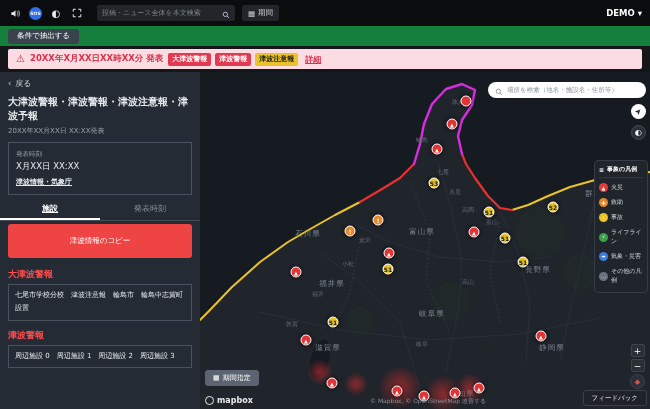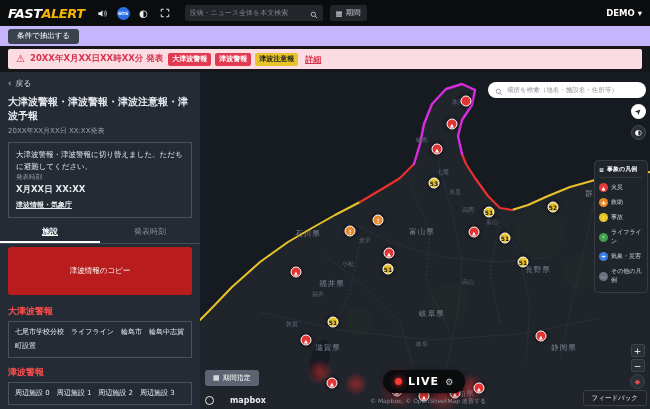--- a/index.html
+++ b/index.html
@@ -13,45 +13,45 @@
   .logo .fast{color:#fff;} .logo .alertpart{color:#f7b500;}
   .nav-icon{width:14px;height:14px;display:flex;align-items:center;justify-content:center;color:#e8eaed;font-size:10px;cursor:pointer;}
   .sos{width:13px;height:13px;border-radius:50%;background:#2f6fe4;color:#fff;font-size:4.5px;font-weight:bold;display:flex;align-items:center;justify-content:center;}
   .nav-search{display:flex;align-items:center;background:#222529;border-radius:2px;height:16px;width:138px;padding:0 5px;margin-left:6px;gap:3px;}
   .nav-search input{flex:1;background:transparent;border:none;outline:none;color:#cfd3d9;font-size:7px;font-family:inherit;min-width:0;}
   .nav-search input::placeholder{color:#7e848c;}
   .period-btn{display:flex;align-items:center;gap:3px;background:#222529;border-radius:2px;height:16px;padding:0 6px;color:#cfd3d9;font-size:7.5px;}
   .account{margin-left:auto;color:#fff;font-size:8.5px;font-weight:bold;display:flex;align-items:center;gap:3px;}
 
   
-  .filterbar{height:20px;display:flex;align-items:center;padding:0 8px;background:#c4b5fd;}
+  .filterbar{height:20px;display:flex;align-items:center;padding:0 8px;background:#15803d;}
   .extract-btn{background:#3a424d;color:#fff;font-size:7.5px;padding:2.5px 9px;border-radius:3px;}
   .banner{height:20px;margin:3px 8px;background:#fbdce3;border-radius:2px;display:flex;align-items:center;gap:5px;padding:0 8px;}
   .warn-glyph{color:#d6324a;font-size:10px;line-height:1;}
   .announce{color:#d6324a;font-size:8.5px;font-weight:bold;}
   .badge{font-size:7px;font-weight:bold;padding:1.5px 4px;border-radius:2px;display:inline-flex;align-items:center;}
   .detail-link{color:#d6324a;font-size:8px;font-weight:bold;text-decoration:underline;margin-left:2px;}
 
   
   .content{display:flex;height:337px;}
 
   
   .sidebar{width:200px;background:#242b34;color:#e7eaee;overflow:hidden;flex-shrink:0;}
   .back-row{display:flex;align-items:center;gap:4px;padding:6px 8px 3px;font-size:8px;color:#d4d8dd;}
   .sb-title{padding:3px 8px 1px;font-size:10px;font-weight:bold;line-height:1.4;}
   .sb-issued{padding:2px 8px;font-size:7px;color:#9aa1ab;}
   .notice{margin:4px 8px;border:1px solid #4a525f;padding:6px 7px;font-size:7.5px;line-height:1.55;}
   .notice .cap{color:#9aa1ab;font-size:6.5px;}
-  .notice .time{font-size:8.5px;font-weight:bold;margin-top:1px;}
+  .notice .time{font-size:8.5px;font-weight:normal;margin-top:1px;}
   .notice .src{margin-top:4px;font-weight:bold;text-decoration:underline;font-size:7px;display:inline-block;}
   .tabs{display:flex;border-bottom:1px solid #454d59;margin-top:4px;}
   .tab{flex:1;text-align:center;padding:4px 0;font-size:8px;color:#8b929c;cursor:pointer;}
   .tab.active{color:#fff;font-weight:bold;border-bottom:2px solid #fff;text-decoration:underline;}
   .sb-desc{padding:6px 8px 3px;font-size:6.5px;color:#a7adb6;line-height:1.6;}
-  .copy-btn{margin:3px 8px 7px;background:#b91c1c;border-radius:3px;text-align:center;padding:19px 0;font-size:7.5px;color:#fff;}
+  .copy-btn{margin:3px 8px 7px;background:#ef4444;border-radius:3px;text-align:center;padding:12px 0;font-size:7.5px;color:#fff;}
   .wlevel{padding:3px 8px 1px;font-weight:bold;font-size:9px;}
   .wbox{margin:2px 8px 5px;border:1px solid #4a525f;padding:4px 6px;font-size:7px;line-height:1.9;}
 
   
   .map{flex:1;position:relative;background:#20242b;overflow:hidden;}
   .basemap{position:absolute;inset:0;}
   #map-overlay{position:absolute;inset:0;z-index:2;}
   .map-label{position:absolute;transform:translate(-50%,-50%);color:#7e8795;font-size:7.5px;letter-spacing:1px;white-space:nowrap;z-index:1;}
   .map-label.city{font-size:6px;color:#646c79;letter-spacing:0;}
   .glow{position:absolute;transform:translate(-50%,-50%);border-radius:50%;background:radial-gradient(circle,rgba(232,49,49,.55),rgba(232,49,49,0) 70%);filter:blur(1px);pointer-events:none;z-index:2;}
@@ -73,44 +73,40 @@
   .legend-head{display:flex;align-items:center;gap:3px;font-size:6px;color:#fff;font-weight:bold;padding-bottom:3px;border-bottom:1px solid #31363f;margin-bottom:2px;}
   .legend-item{display:flex;align-items:center;gap:3px;padding:3px 0;font-size:6px;color:#d6dae0;cursor:pointer;}
   .legend-dot{width:9px;height:9px;border-radius:50%;flex-shrink:0;display:flex;align-items:center;justify-content:center;color:#fff;font-size:5px;}
 
   .tsu-legend{position:absolute;left:5px;bottom:47px;background:rgba(14,16,20,.88);border-radius:3px;display:flex;align-items:center;gap:6px;padding:3.5px 7px;z-index:5;}
   .tsu-title{font-size:6.5px;color:#fff;font-weight:bold;white-space:nowrap;}
   .tsu-item{display:flex;align-items:center;gap:2px;font-size:6px;color:#e5e7eb;white-space:nowrap;}
   .tsu-swatch{width:10px;height:3px;border-radius:1px;display:inline-block;}
 
   .period-overlay-btn{position:absolute;left:5px;bottom:23px;background:#5b6470;color:#fff;font-size:7px;padding:3px 8px;border-radius:3px;display:flex;gap:3px;align-items:center;z-index:5;}
-  .mapbox-logo{position:absolute;left:5px;bottom:4px;display:flex;align-items:center;gap:16px;z-index:4;color:#fff;opacity:.9;font-size:8px;font-weight:bold;}
+  .mapbox-logo{position:absolute;left:5px;bottom:4px;display:flex;align-items:center;gap:3px;z-index:4;color:#fff;opacity:.9;font-size:8px;font-weight:bold;}
   .mapbox-circle{width:9px;height:9px;border-radius:50%;border:1.5px solid #fff;}
   .attribution{position:absolute;left:170px;bottom:3px;font-size:6px;color:#8a8f98;z-index:4;white-space:nowrap;}
 
   .live-pill{position:absolute;left:183px;bottom:16px;background:#0a0b0d;border-radius:13px;display:flex;align-items:center;gap:6px;padding:5px 12px;z-index:6;box-shadow:0 1px 5px rgba(0,0,0,.6);}
   .live-dot{width:7px;height:7px;border-radius:50%;background:#ff3b30;box-shadow:0 0 6px #ff3b30;}
   .live-text{color:#fff;font-weight:bold;font-size:11px;letter-spacing:1px;}
   .live-gear{color:#cfd3d9;font-size:9px;}
 
   .zoom-stack{position:absolute;right:5px;bottom:20px;display:flex;flex-direction:column;gap:2px;z-index:5;align-items:center;}
   .zoom-btn{width:14px;height:13px;background:#2b2f36;color:#fff;font-size:9px;display:flex;align-items:center;justify-content:center;border-radius:2px;border:1px solid #3c434e;cursor:pointer;}
   .compass{width:15px;height:15px;border-radius:50%;background:#2b2f36;border:1px solid #3c434e;display:flex;align-items:center;justify-content:center;color:#e34c4c;font-size:7px;}
   .feedback-btn{position:absolute;right:3px;bottom:3px;background:#1f2329;border:1px solid #3a404a;color:#e5e7eb;font-size:6.5px;padding:2.5px 8px;border-radius:3px;z-index:6;}
 </style>
 </head>
 <body>
 
 <div class="app">
 
   <header class="navbar">
-    <div class="logo">
-      <span class="fast">FAST</span>
-      <span class="alertpart">ALERT</span>
-    </div>
     <span class="nav-icon">
       <svg width="11" height="11" viewBox="0 0 24 24">
           <path d="M3 9v6h4l5 4V5L7 9H3z" fill="#e8eaed"></path>
           <path d="M16 8c1.5 1 1.5 7 0 8M18.5 5.5c3 2.5 3 10.5 0 13" stroke="#e8eaed" stroke-width="1.6" fill="none" stroke-linecap="round"></path>
         </svg>
     </span>
     <span class="sos">SOS</span>
     <span class="nav-icon">◐</span>
     <span class="nav-icon">
       <svg width="10" height="10" viewBox="0 0 24 24" fill="none" stroke="#e8eaed" stroke-width="2.4">
@@ -154,33 +150,32 @@
   <div class="content">
 
     <aside class="sidebar">
       <div class="back-row">
         <span>‹</span>
         <span>戻る</span>
       </div>
       <div class="sb-title">大津波警報・津波警報・津波注意報・津波予報</div>
       <div class="sb-issued">20XX年XX月XX日 XX:XX発表</div>
       <div class="notice">
-        <div>大津波警報・津波警報に切り替えました。ただちに避難してください。</div>
         <div class="cap">発表時刻</div>
         <div class="time">X月XX日 XX:XX</div>
         <span class="src">津波情報・気象庁</span>
       </div>
       <div class="tabs">
         <div class="tab active">施設</div>
         <div class="tab">発表時刻</div>
       </div>
       <div class="copy-btn">津波情報のコピー</div>
       <div id="warning-sections">
           <div class="wlevel" style="color: rgb(255, 77, 77);">大津波警報</div>
-          <div class="wbox">七尾市学校分校　ライフライン　輪島市　輪島中志賀町設置</div>
+          <div class="wbox">七尾市学校分校　津波注意報　輪島市　輪島中志賀町設置</div>
           <div class="wlevel" style="color: rgb(255, 77, 77);">津波警報</div>
           <div class="wbox">周辺施設 0　周辺施設 1　周辺施設 2　周辺施設 3</div>
         </div>
     </aside>
 
     <div class="map">
       <svg class="basemap" width="450" height="337" viewBox="0 0 450 337">
 
         <path d="M0,0 H450 V100 L420,104 395,108 370,115 348,124 328,133 312,138 300,136 288,124 275,106 266,92 262,82 258,64 262,48 272,33 275,18 262,12 246,17 232,32 224,52 220,72 214,92 200,106 182,117 160,130 135,143 112,156 88,170 60,190 32,215 8,240 0,248 Z" fill="#161a21"></path>
 
@@ -214,21 +209,21 @@
       </svg>
 
       <div id="map-overlay">
           <div class="map-label" style="left: 108px; top: 162px;">石川県</div>
           <div class="map-label" style="left: 222px; top: 160px;">富山県</div>
           <div class="map-label" style="left: 398px; top: 122px;">群馬県</div>
           <div class="map-label" style="left: 338px; top: 198px;">長野県</div>
           <div class="map-label" style="left: 132px; top: 212px;">福井県</div>
           <div class="map-label" style="left: 232px; top: 242px;">岐阜県</div>
           <div class="map-label" style="left: 128px; top: 276px;">滋賀県</div>
-          <div class="map-label" style="left: 364px; top: 276px;">静岡県</div>
+          <div class="map-label" style="left: 352px; top: 276px;">静岡県</div>
           <div class="map-label" style="left: 262px; top: 322px;">愛知県</div>
           <div class="map-label city" style="left: 222px; top: 68px;">輪島</div>
           <div class="map-label city" style="left: 258px; top: 30px;">珠洲</div>
           <div class="map-label city" style="left: 243px; top: 100px;">七尾</div>
           <div class="map-label city" style="left: 255px; top: 120px;">氷見</div>
           <div class="map-label city" style="left: 268px; top: 138px;">高岡</div>
           <div class="map-label city" style="left: 292px; top: 150px;">富山</div>
           <div class="map-label city" style="left: 165px; top: 168px;">金沢</div>
           <div class="map-label city" style="left: 148px; top: 192px;">小松</div>
           <div class="map-label city" style="left: 118px; top: 222px;">福井</div>
@@ -318,25 +313,20 @@
         <span>▦</span>
         <span>期間指定</span>
       </div>
 
       <div class="mapbox-logo">
         <span class="mapbox-circle"></span>
         <span>mapbox</span>
       </div>
       <div class="attribution">© Mapbox, © OpenStreetMap 改善する</div>
 
-      <div class="live-pill">
-        <span class="live-dot"></span>
-        <span class="live-text">LIVE</span>
-        <span class="live-gear">⚙</span>
-      </div>
 
       <div class="zoom-stack">
         <div class="zoom-btn">+</div>
         <div class="zoom-btn">−</div>
         <div class="compass">
           <span>◆</span>
         </div>
       </div>
 
       <div class="feedback-btn">フィードバック</div>

